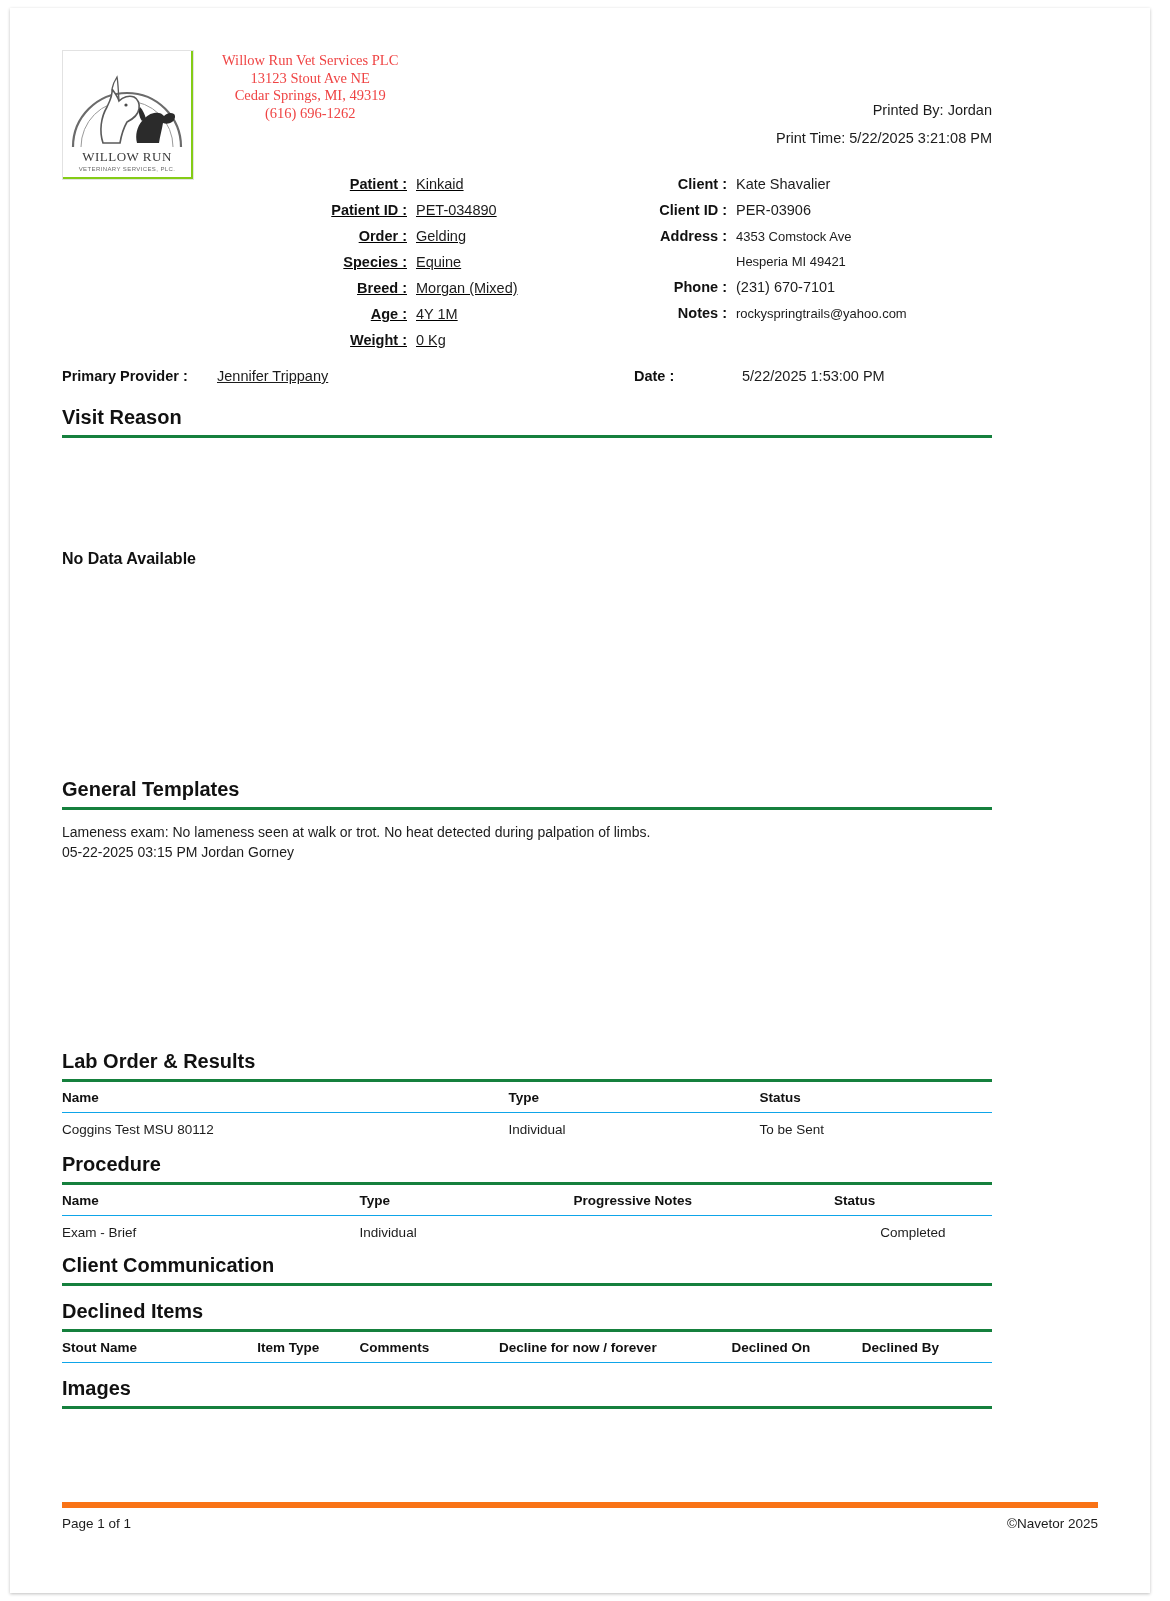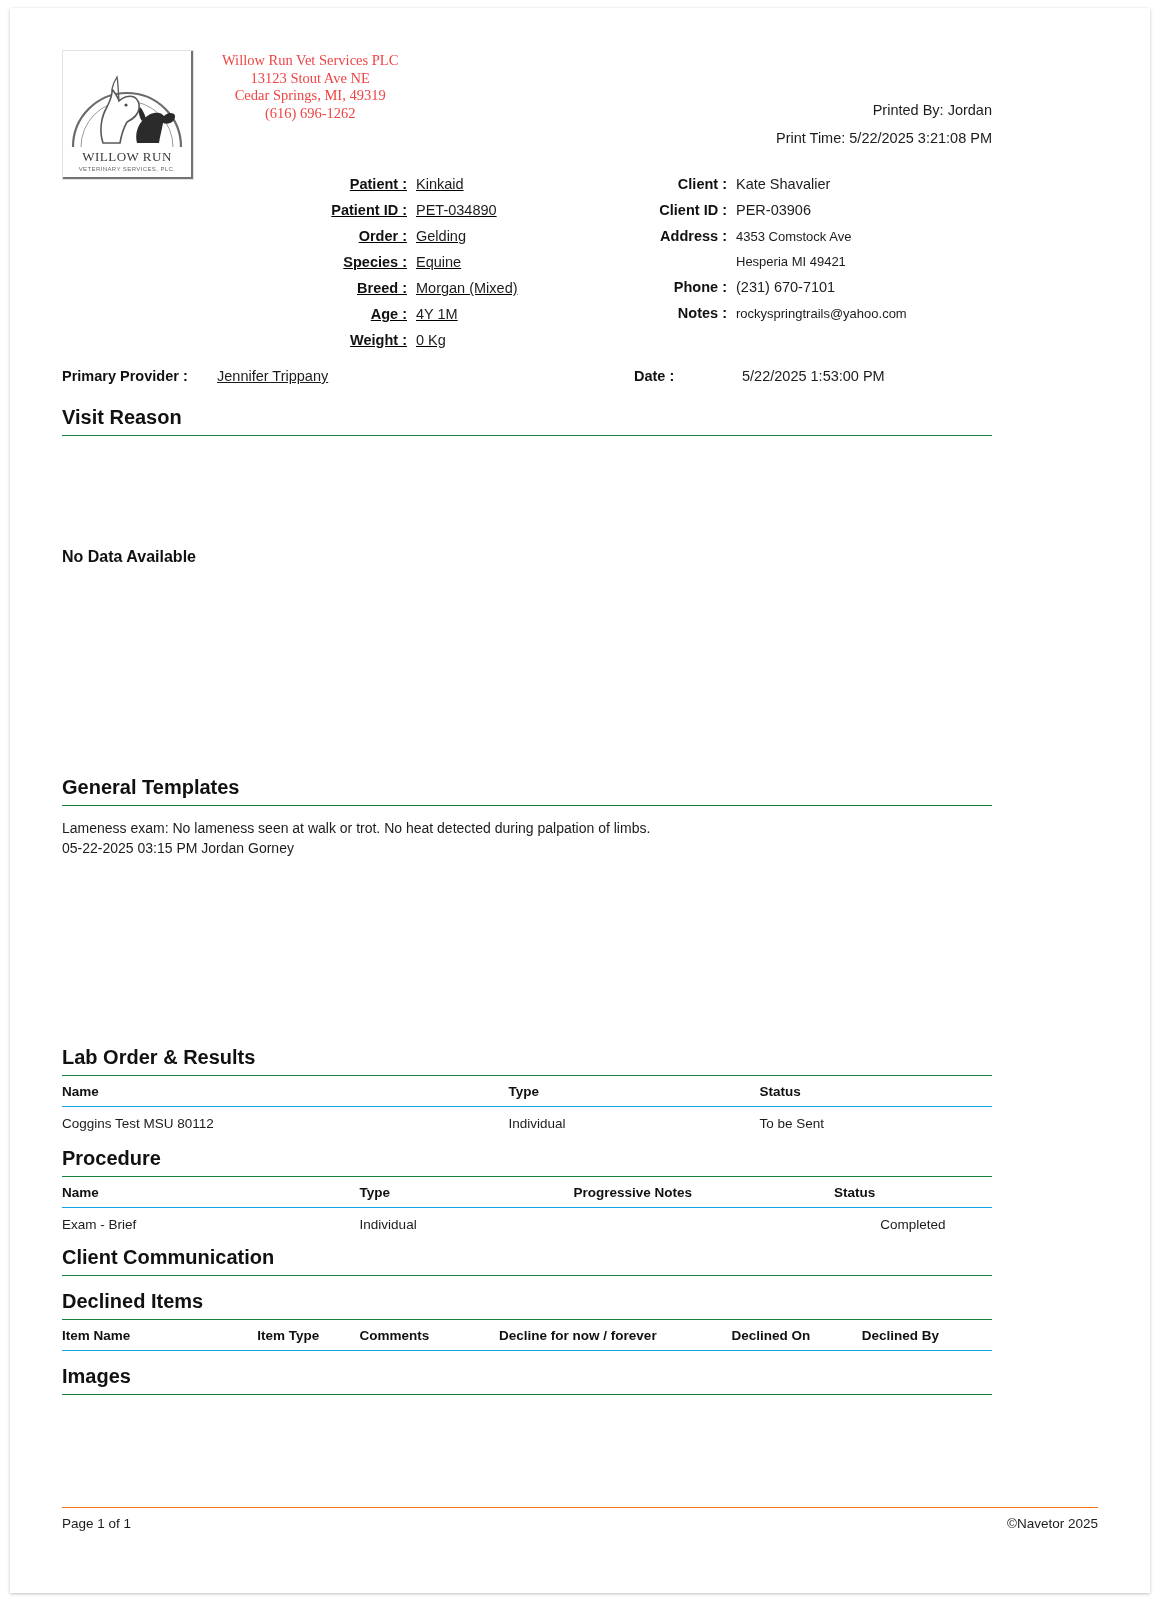--- a/index.html
+++ b/index.html
@@ -40,21 +40,21 @@
     position: relative;
     height: 130px;
   }
   .logo {
     position: absolute;
     left: 0;
     top: 12px;
     width: 130px;
     height: 128px;
     border: 1px solid #e2e2e2;
-    background: #737373;
+    background: #84cc16;
     overflow: hidden;
   }
   .logo svg { display: block; }
   .clinic-block {
     position: absolute;
     left: 160px;
     top: 14px;
     font-family: "Liberation Serif", serif;
     font-size: 14.5px;
     line-height: 17.5px;
@@ -127,21 +127,21 @@
     position: absolute; left: 680px; top: 0;
     font-size: 14.5px; color: #1c1c1c;
   }
 
   
   .section-title {
     font-size: 20px;
     font-weight: bold;
     color: #111;
     padding-bottom: 6px;
-    border-bottom: 1px solid #15803d;
+    border-bottom: 3px solid #15803d;
   }
   .no-data {
     text-align: left;
     font-weight: bold;
     font-size: 16px;
     color: #111;
   }
   .note-text {
     font-size: 14px;
     color: #1c1c1c;
@@ -167,21 +167,21 @@
     color: #1c1c1c;
   }
   .center { text-align: center; }
 
   
   .footer {
     position: absolute;
     left: 52px;
     right: 52px;
     bottom: 62px;
-    border-top: 1px solid #f97316;
+    border-top: 6px solid #f97316;
     padding-top: 8px;
     font-size: 13.5px;
     color: #1c1c1c;
     display: flex;
     justify-content: space-between;
   }
 </style>
 </head>
 <body>
 
@@ -333,21 +333,21 @@
           </tr>
         </tbody>
       </table>
 
       <div class="section-title" style="margin-top:6px;">Client Communication</div>
 
       <div class="section-title" style="margin-top:14px;">Declined Items</div>
       <table class="grid">
         <thead>
           <tr>
-            <th style="width:21%">Item Name</th>
+            <th style="width:21%">Stout Name</th>
             <th style="width:11%">Item Type</th>
             <th style="width:15%">Comments</th>
             <th style="width:25%">Decline for now / forever</th>
             <th style="width:14%">Declined On</th>
             <th style="width:14%">Declined By</th>
           </tr>
         </thead>
         <tbody></tbody>
       </table>
 

